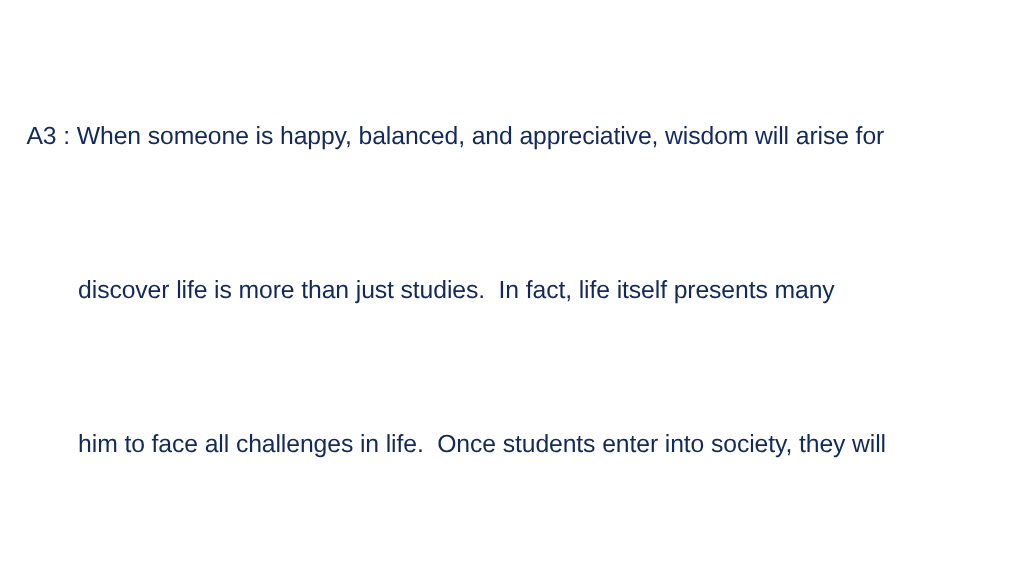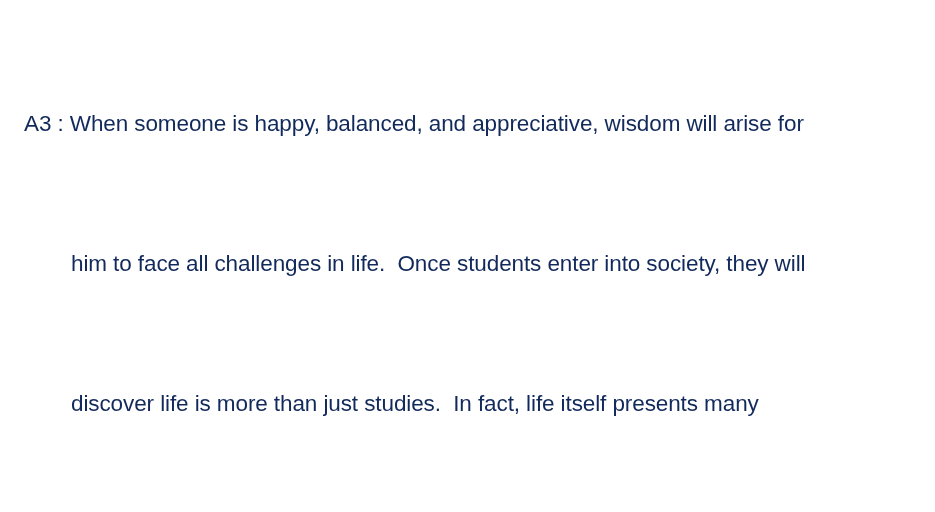--- a/index.html
+++ b/index.html
@@ -46,23 +46,23 @@
   }
 </style>
 </head>
 <body>
 
 <div class="page">
   <div class="answer-block">
 
     <span class="answer-line"><span class="label">A3 : </span><span>When someone is happy, balanced, and appreciative, wisdom will arise for</span></span>
 
+    <span class="answer-line indent"><span>discover life is more than just studies.  In fact, life itself presents many</span></span>
+
     <span class="answer-line indent"><span>him to face all challenges in life.  Once students enter into society, they will</span></span>
-
-    <span class="answer-line indent"><span>discover life is more than just studies.  In fact, life itself presents many</span></span>
 
     
 
     
 
     
 
     
 
     

